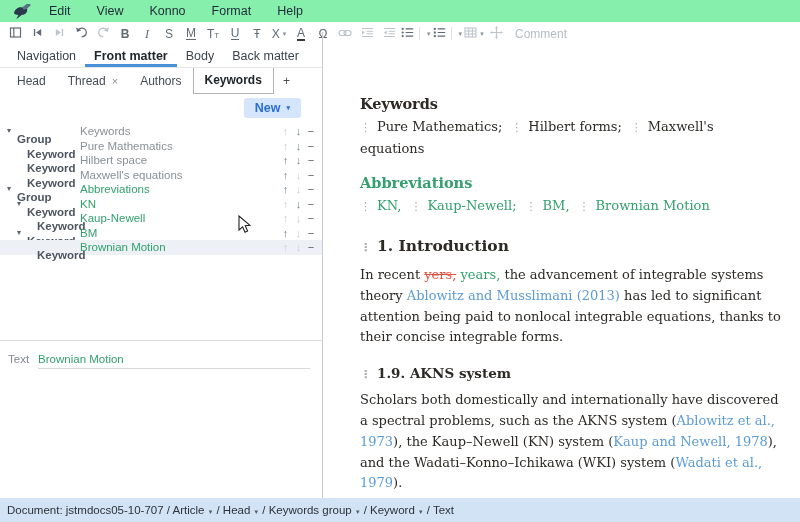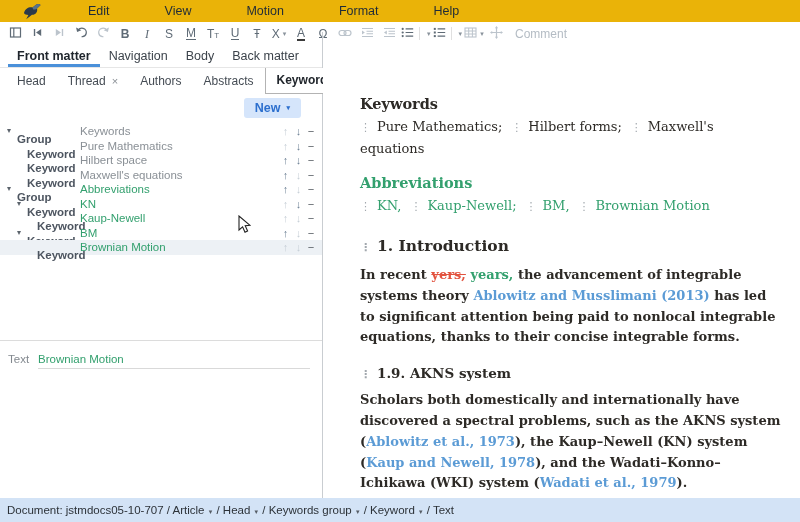--- a/index.html
+++ b/index.html
@@ -3,21 +3,21 @@
 <meta charset="utf-8">
 <style>
   * { box-sizing: border-box; }
   html,body { margin:0; padding:0; }
   body {
     width:800px; height:522px; position:relative; overflow:hidden;
     background:#fff; font-family:"Liberation Sans", sans-serif; color:#333;
     -webkit-font-smoothing:antialiased;
   }
   
-  .menubar { height:22px; background:#eab308; display:flex; align-items:center; padding-left:20px;gap:29px; }
+  .menubar { height:22px; background:#86efac; display:flex; align-items:center; padding-left:10px; }
   .logo { width:26px; height:20px; display:flex; align-items:center; justify-content:center; }
   .menu-item { font-size:12.5px; color:#1f2b38; padding:0 13px; cursor:default; }
   
   .toolbar { height:23px; background:#fff; display:flex; align-items:center; padding-left:4px; position:relative; }
   .tbi { display:inline-flex; align-items:center; justify-content:center; min-width:20px; height:20px;
          margin:0 1px; color:#5f6b76; font-size:12px; }
   .tbi.light { color:#bcc4cc; }
   .tbi .gl { line-height:1; }
   .gl.b { font-weight:700; }
   .gl.i { font-style:italic; font-family:"Liberation Serif",serif; }
@@ -70,21 +70,21 @@
          font-family:"DejaVu Serif","Liberation Serif",serif; font-size:13px; color:#2d2a26; }
   .handle { color:#a2a8ae; font-family:"DejaVu Sans",sans-serif; font-size:11px; margin-right:7px; letter-spacing:-1px; }
   .dh { font-weight:700; }
   .h-kw { font-size:14.5px; margin:0 0 4px; }
   .h-kw.green { color:#33a06e; margin-top:15px; }
   .h-l1 { font-size:15.5px; margin:19px 0 10px; }
   .h-l2 { font-size:13.5px; margin:17px 0 9px; }
   .kwline { margin:0; line-height:21px; }
   .kwline .kw-item { margin-right:9px;text-align:right; }
   .kwline.green { color:#33a06e; }
-  .dp { margin:9px 0; line-height:1.6;font-weight:bold; }
+  .dp { margin:9px 0; line-height:1.6; }
   .del { color:#e2533f; text-decoration:line-through; }
   .ins { color:#33a06e; }
   .link { color:#5b9bd5; }
   
   .statusbar { height:24px; background:#d3e3f6; display:flex; align-items:center; padding-left:7px;
                font-size:11.5px; color:#2c3publish238; color:#2c3238; }
   .sb-seg { white-space:pre; }
   .sb-caret { font-size:7px; color:#555d65; margin:0 1px; }
   
   .cursor { position:absolute; left:238px; top:215px; z-index:50; pointer-events:none; }
@@ -94,21 +94,21 @@
 
 <div class="menubar">
   <span class="logo">
     <svg width="22" height="19" viewBox="0 0 22 19">
       <path d="M2 11 C3 6.5 7.5 4.5 10.5 5.5 L14 2.8 C15.2 1.8 17.5 1.8 18.6 2.9 L15 6.5 C16 9.8 13.5 13 10 12.8 L4.2 17.2 L6.4 12.9 C4.4 12.9 2.5 12.4 2 11 Z" fill="#2b3a4a"></path>
       <path d="M10.5 5.5 L14 2.8 C15.2 1.8 17.5 1.8 18.6 2.9 L15 6.5 C14.2 7.6 12.2 8 11 7.2 Z" fill="#5a7389"></path>
     </svg>
   </span>
   <span class="menu-item">Edit</span>
   <span class="menu-item">View</span>
-  <span class="menu-item">Motion</span>
+  <span class="menu-item">Konno</span>
   <span class="menu-item">Format</span>
   <span class="menu-item">Help</span>
 </div>
 
 <div class="toolbar">
   <span class="tbi">
       <span><svg width="13" height="13" viewBox="0 0 13 13">
           <rect x="1.5" y="2" width="10" height="9" fill="none" stroke="currentColor" stroke-width="1.2"></rect>
           <line x1="4.8" y1="2" x2="4.8" y2="11" stroke="currentColor" stroke-width="1.2"></line>
         </svg></span>
@@ -222,39 +222,36 @@
         </svg></span>
     </span>
   <span class="comment-lbl">Comment</span>
   <span class="tb-divider"></span>
 </div>
 
 <div class="main">
 
   <div class="left">
     <div class="tabrow1">
+      <span class="vt">Navigation</span>
       <span class="vt active">Front matter</span>
-      <span class="vt">Navigation</span>
       <span class="vt">Body</span>
       <span class="vt">Back matter</span>
     </div>
     <div class="tabrow2">
       <span class="st">
           <span>Head</span>
         </span>
       <span class="st">
           <span>Thread</span>
           <span class="st-close">×</span>
         </span>
       <span class="st">
           <span>Authors</span>
         </span>
-      <span class="st">
-          <span>Abstracts</span>
-        </span>
       <span class="st active">
           <span>Keywords</span>
         </span>
       <span class="st-add">+</span>
     </div>
 
     <div class="tree-section">
       <div class="newrow">
         <button class="new-btn">
             <span>New</span>

